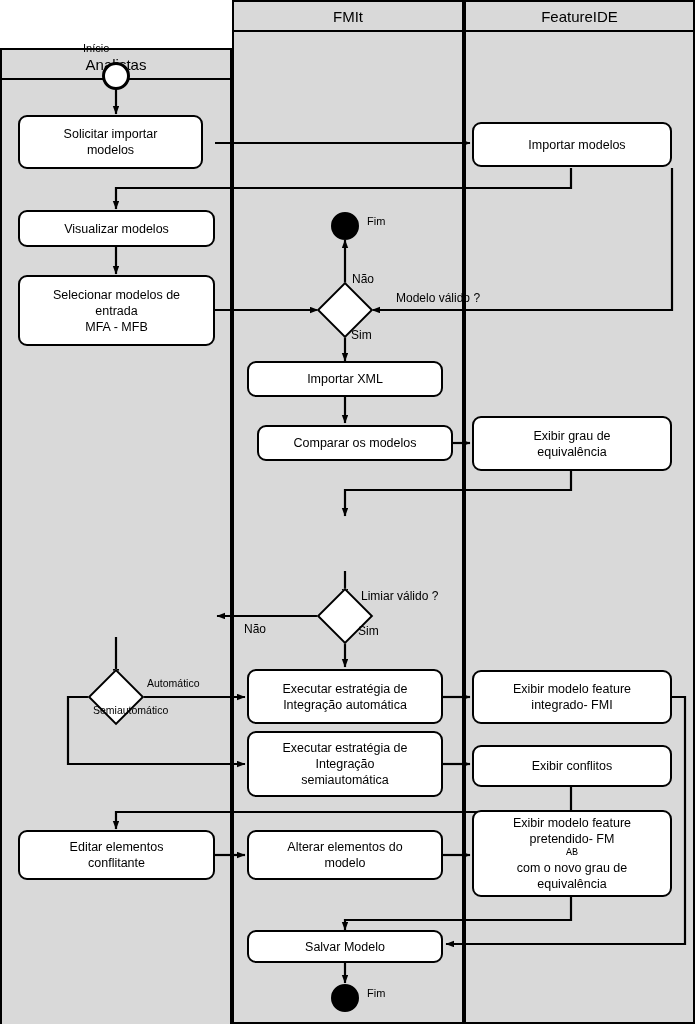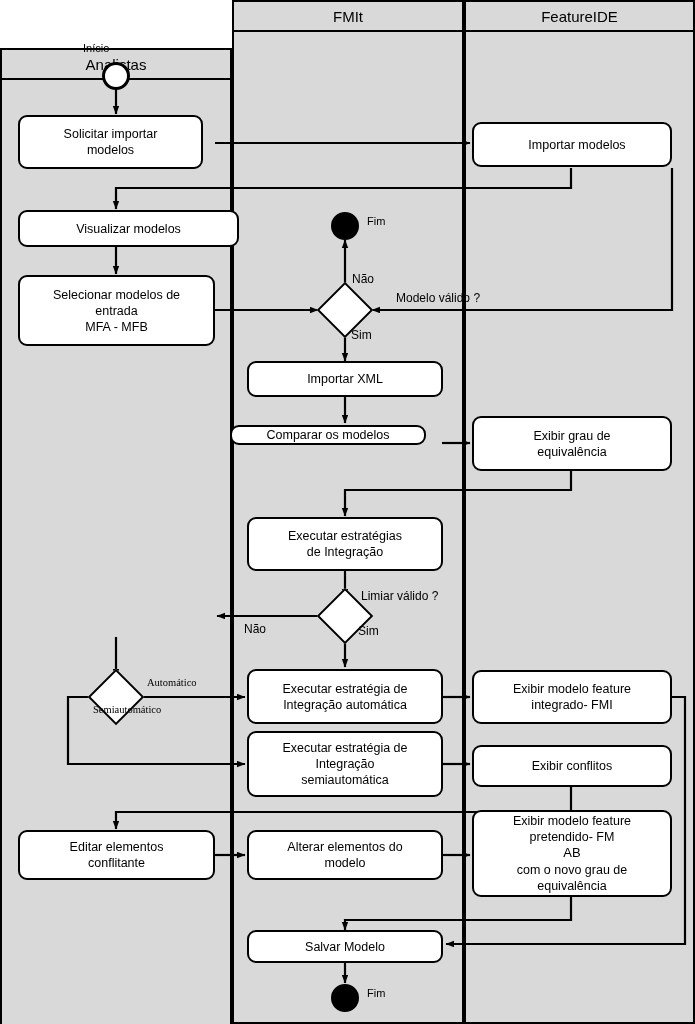--- a/index.html
+++ b/index.html
@@ -87,31 +87,30 @@
     position: absolute;
     font-size: 11px;
     color: #000000;
     white-space: nowrap;
   }
   .lbl-small {
     position: absolute;
     font-size: 10.5px;
     color: #000000;
     white-space: nowrap;
-    font-family: Liberation Serif, serif;
   }
   svg.edges {
     position: absolute;
     left: 0;
     top: 0;
     width: 695px;
     height: 1024px;
     pointer-events: none;
   }
-  .sub { font-size: 13px; vertical-align: baseline; }
+  .sub { font-size: 10px; vertical-align: baseline; font-family: Liberation Mono, monospace; }
 </style>
 </head>
 <body>
 
 <div id="canvas">
 
   <div class="swimlane" style="left:0px; width:232px;margin-top:48px;">
     <div class="lane-header">Analistas</div>
   </div>
   <div class="swimlane" style="left:464px; width:231px;">
@@ -186,21 +185,21 @@
 
   <div class="node" style="left:18px; top:115px; width:185px; height:54px;">
     <span>Solicitar importar
 modelos</span>
   </div>
 
   <div class="node" style="left:472px; top:122px; width:200px; height:45px;padding-left:14px;">
     <span>Importar modelos</span>
   </div>
 
-  <div class="node" style="left:18px; top:210px; width:221px; height:37px;text-align:right;">
+  <div class="node" style="left:18px; top:210px; width:197px; height:37px;text-align:right;">
     <span>Visualizar  modelos</span>
   </div>
 
   <div class="node" style="left:18px; top:275px; width:197px; height:71px;">
     <span>Selecionar modelos de
 entrada
 MFA - MFB</span>
   </div>
 
   <div class="circle-end" style="left:331px; top:212px; width:28px; height:28px;"></div>
@@ -208,33 +207,29 @@
 
   <div class="diamond" style="left:325px; top:290px; width:40px; height:40px;"></div>
   <div class="lbl" style="left:396px; top:291px;">Modelo válido ?</div>
   <div class="lbl" style="left:352px; top:272px;">Não</div>
   <div class="lbl" style="left:351px; top:328px;">Sim</div>
 
   <div class="node" style="left:247px; top:361px; width:196px; height:36px;">
     <span>Importar XML</span>
   </div>
 
-  <div class="node" style="left:230px; top:425px; width:196px; height:20px;">
+  <div class="node" style="left:257px; top:425px; width:196px; height:36px;">
     <span>Comparar os modelos</span>
   </div>
 
   <div class="node" style="left:472px; top:416px; width:200px; height:55px;">
     <span>Exibir grau de
 equivalência</span>
   </div>
 
-  <div class="node" style="left:247px; top:517px; width:196px; height:54px;">
-    <span>Executar estratégias
-de Integração</span>
-  </div>
 
   <div class="diamond" style="left:325px; top:596px; width:40px; height:40px;"></div>
   <div class="lbl" style="left:361px; top:589px;">Limiar válido ?</div>
   <div class="lbl" style="left:244px; top:622px;">Não</div>
   <div class="lbl" style="left:358px; top:624px;">Sim</div>
 
 
   <div class="diamond" style="left:96px; top:677px; width:40px; height:40px;"></div>
   <div class="lbl-small" style="left:147px; top:677px;">Automático</div>
   <div class="lbl-small" style="left:93px; top:704px;">Semiautomático</div>

